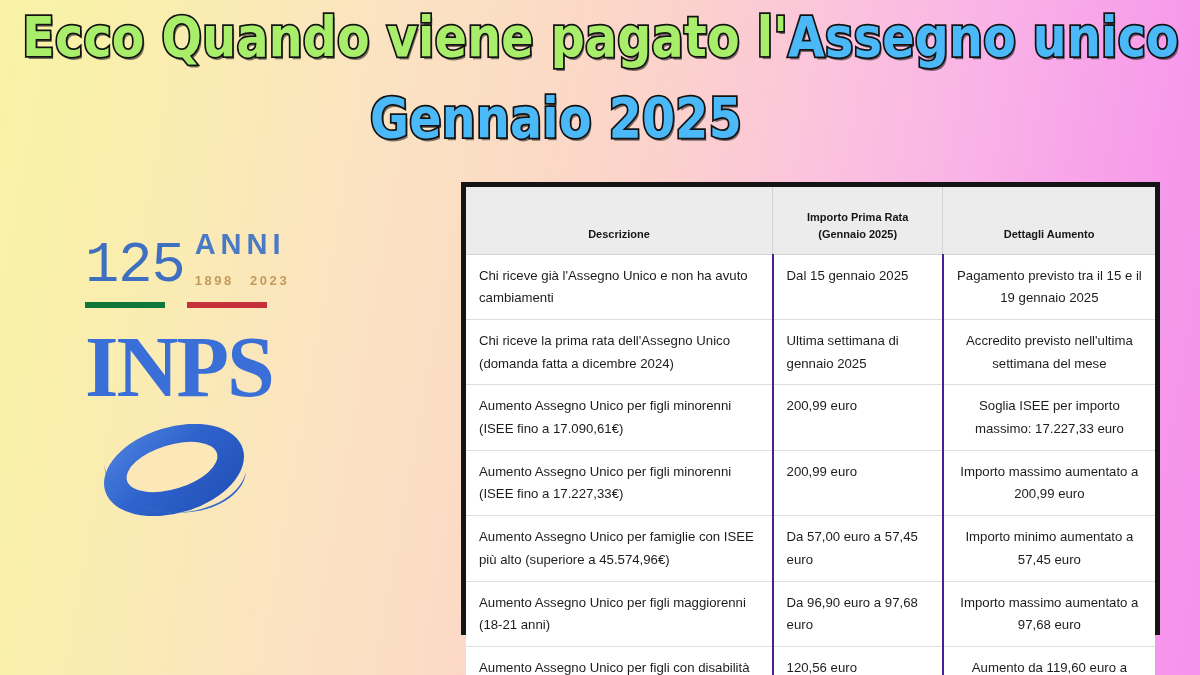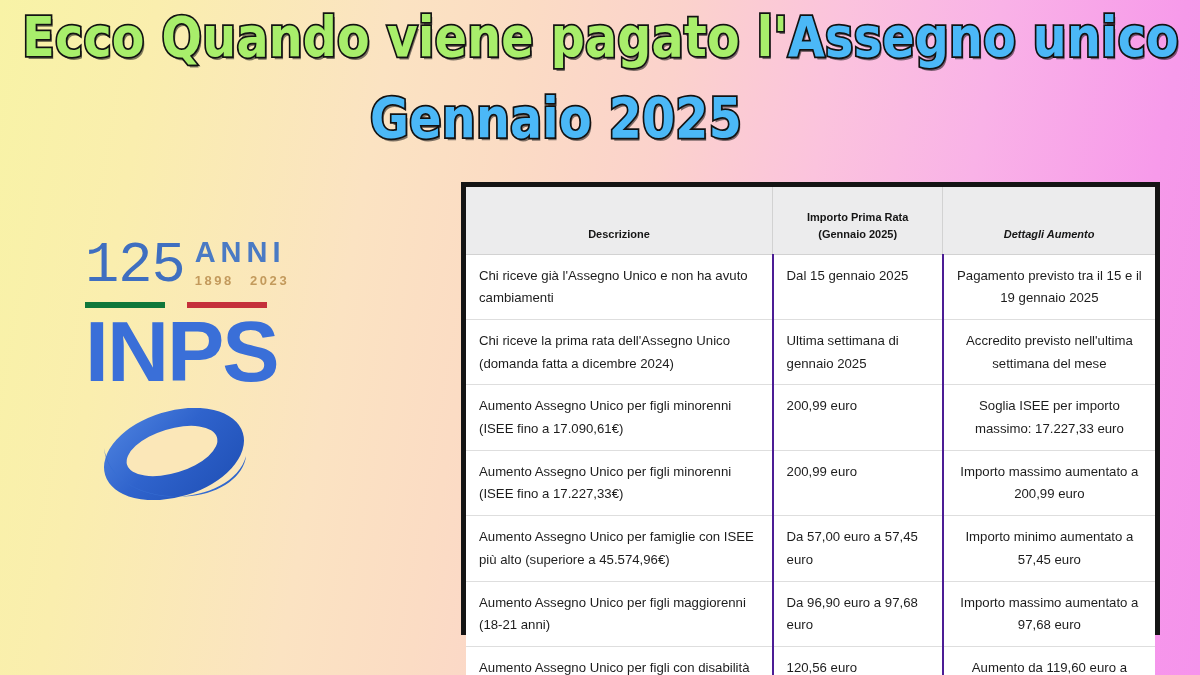--- a/index.html
+++ b/index.html
@@ -74,37 +74,37 @@
     font-size:29px;
     letter-spacing:5px;
     color:#4a7ac4;
     line-height:1;
   }
   #logo-years {
     font-family:"Liberation Sans", sans-serif;
     font-size:13px;
     letter-spacing:2.6px;
     color:#c39a5c;
-    margin-top:6px;
+    margin-top:14px;
     display:flex; gap:16px;
   }
   #flag-bars {
     display:flex; margin-top:10px; height:6px; width:182px;
   }
   .flag-green { background:#10773a; width:44%; }
   .flag-white { background:transparent; width:12%; }
   .flag-red   { background:#c5303a; width:44%; }
   #logo-inps-word {
-    font-family:Liberation Sans, sans-serif;
+    font-family:Liberation Serif, serif;
     font-weight:700;
     font-size:86px;
     color:#3a6fd8;
     letter-spacing:-2px;
     line-height:1.0;
-    margin-top:0;
+    margin-top:16px;
   }
   #logo-ring {
     margin-top:14px; margin-left:14px;
   }
 
   
   #data-table-wrap {
     position:absolute;
     left:461px; top:182px;
     width:699px; height:453px;
@@ -126,21 +126,21 @@
     font-size:11px;
     font-weight:700;
     text-align:center;
     vertical-align:bottom;
     padding:9px 13px 10px 13px;
     border-right:1px solid #d2d2d2;
     border-bottom:1px solid #d2d2d2;
     line-height:1.55;
     height:67px;
   }
-  #data-table thead th:last-child { border-right:none;font-style:italic; }
+  #data-table thead th:last-child { border-right:none; }
   #data-table tbody td {
     font-size:13.2px;
     color:#1d1d1d;
     text-align:left;
     vertical-align:top;
     padding:10px 13px 9px 13px;
     border-right:2px solid #4c1d95;
     border-bottom:1px solid #dedede;
     line-height:1.72;
   }

